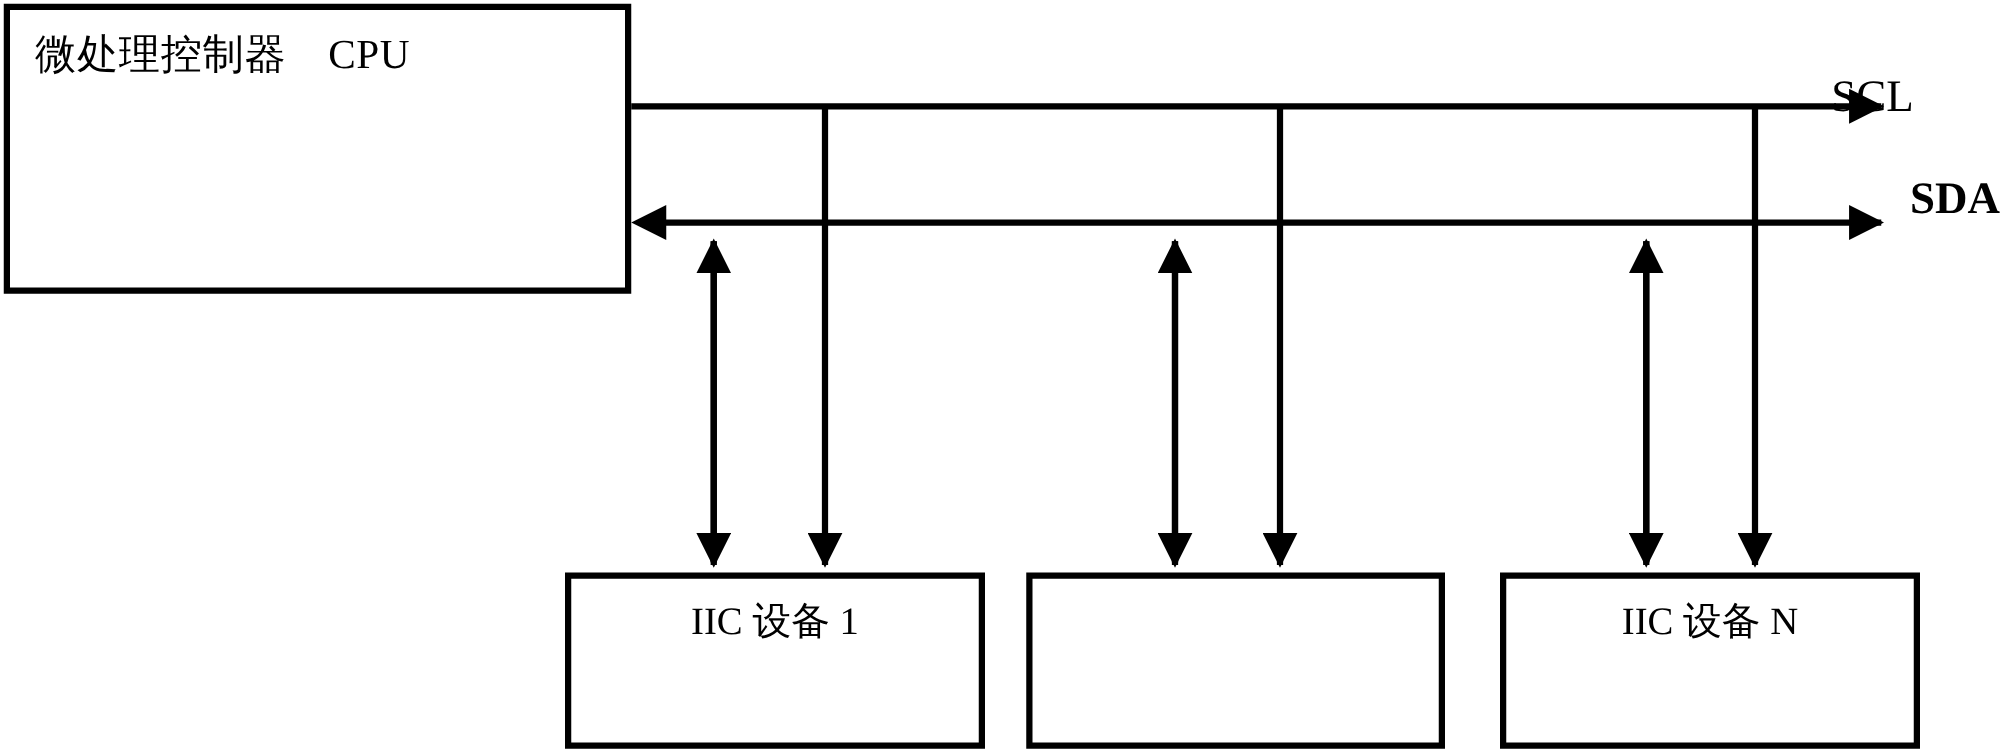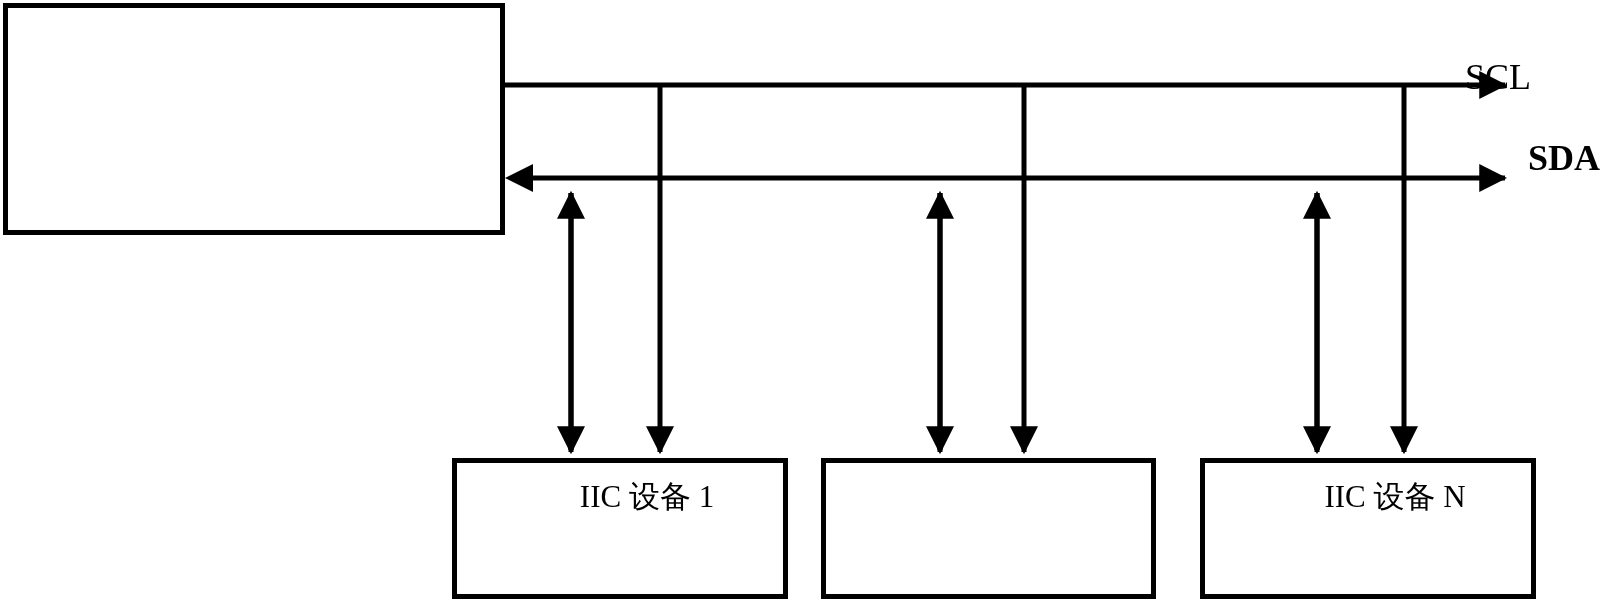--- a/index.html
+++ b/index.html
@@ -32,21 +32,20 @@
   .cpu-label {
     left: 28px;
     top: 28px;
     font-size: 33px;
     letter-spacing: 0.5px;
   }
   .device-label {
     font-size: 31px;
     top: 481px;
     text-align: center;
-    margin-left: 27px;
   }
   #device-1-label { left: 452px; width: 336px; }
   #device-2-label { left: 821px; width: 335px; }
   #device-n-label { left: 1200px; width: 336px; }
   .bus-label {
     position: absolute;
     color: #000000;
     font-size: 36px;
     font-family: "Liberation Serif", "DejaVu Serif", serif;
     white-space: nowrap;
@@ -94,20 +93,21 @@
 
     <line x1="1317" y1="450" x2="1317" y2="193" stroke="#000000" stroke-width="5" marker-end="url(#arrow-up)"></line>
     <line x1="1317" y1="193" x2="1317" y2="452" stroke="#000000" stroke-width="5" marker-end="url(#arrow-down)"></line>
     <line x1="1404" y1="85" x2="1404" y2="452" stroke="#000000" stroke-width="5" marker-end="url(#arrow-down)"></line>
 
     <rect x="454.5" y="460.5" width="331" height="136" fill="#ffffff" stroke="#000000" stroke-width="5"></rect>
     <rect x="823.5" y="460.5" width="330" height="136" fill="#ffffff" stroke="#000000" stroke-width="5"></rect>
     <rect x="1202.5" y="460.5" width="331" height="136" fill="#ffffff" stroke="#000000" stroke-width="5"></rect>
   </svg>
 
+  <div class="box-label cpu-label">微处理控制器　CPU</div>
 
   <div class="bus-label" id="scl-label">SCL</div>
 
   <div class="bus-label" id="sda-label">SDA</div>
 
   <div class="box-label device-label" id="device-1-label">IIC 设备 1</div>
 
 
   <div class="box-label device-label" id="device-n-label">IIC 设备 N</div>
 

